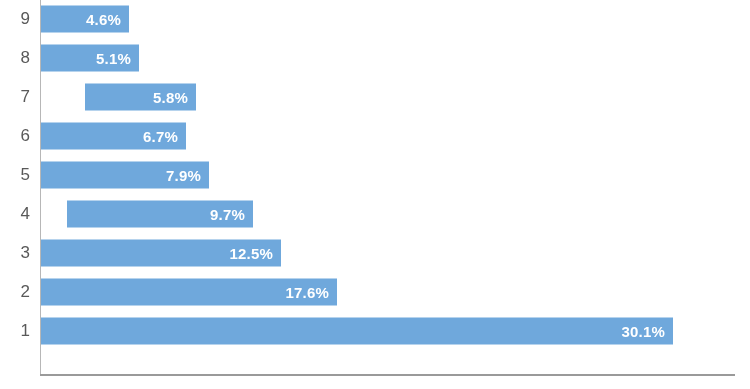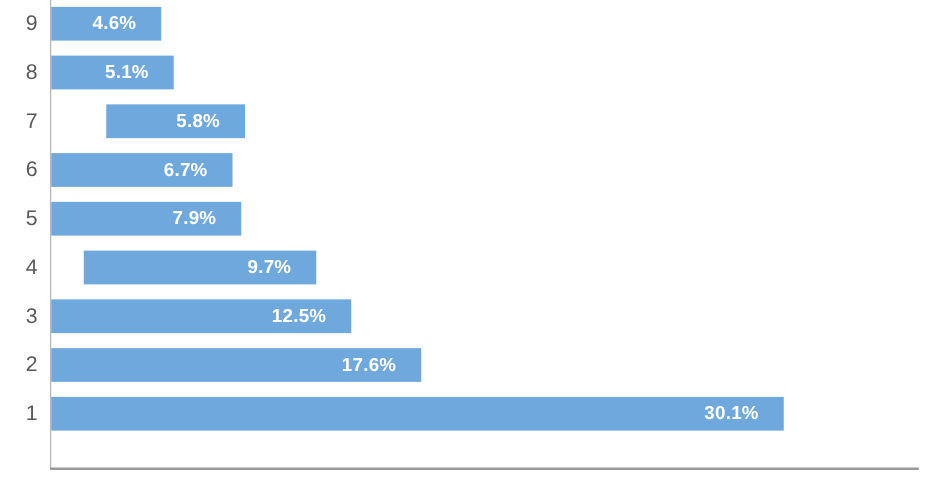--- a/index.html
+++ b/index.html
@@ -74,21 +74,21 @@
     position: absolute;
     left: 41px;
     top: 50%;
     transform: translateY(-50%);
     height: 27px;
     background: #6fa8dc;
     display: flex;
     align-items: center;
     justify-content: flex-end;
     box-sizing: border-box;
-    padding-right: 20px;
+    padding-right: 8px;
   }
 
   .bar-value {
     color: #ffffff;
     font-size: 15px;
     font-weight: bold;
     letter-spacing: 0.2px;
     white-space: nowrap;
   }
 
@@ -142,21 +142,21 @@
 
     <div class="bar-row" style="top:116.7px;">
       <span class="y-tick-label">6</span>
       <div class="bar" style="width:145px;">
         <span class="bar-value">6.7%</span>
       </div>
     </div>
 
     <div class="bar-row" style="top:155.6px;">
       <span class="y-tick-label">5</span>
-      <div class="bar" style="width:152px;">
+      <div class="bar" style="width:168px;">
         <span class="bar-value">7.9%</span>
       </div>
     </div>
 
     <div class="bar-row" style="top:194.5px;">
       <span class="y-tick-label">4</span>
       <div class="bar" style="width:186px;margin-left:26px;">
         <span class="bar-value">9.7%</span>
       </div>
     </div>
@@ -170,21 +170,21 @@
 
     <div class="bar-row" style="top:272.3px;">
       <span class="y-tick-label">2</span>
       <div class="bar" style="width:296px;">
         <span class="bar-value">17.6%</span>
       </div>
     </div>
 
     <div class="bar-row" style="top:311.2px;">
       <span class="y-tick-label">1</span>
-      <div class="bar" style="width:586px;">
+      <div class="bar" style="width:632px;">
         <span class="bar-value">30.1%</span>
       </div>
     </div>
 
     <div class="x-axis-line"></div>
 
     <div class="x-tick-strip">
       <span class="x-tick-label" style="left:40px;"></span>
       <span class="x-tick-label" style="left:127px;"></span>
       <span class="x-tick-label" style="left:214px;"></span>

